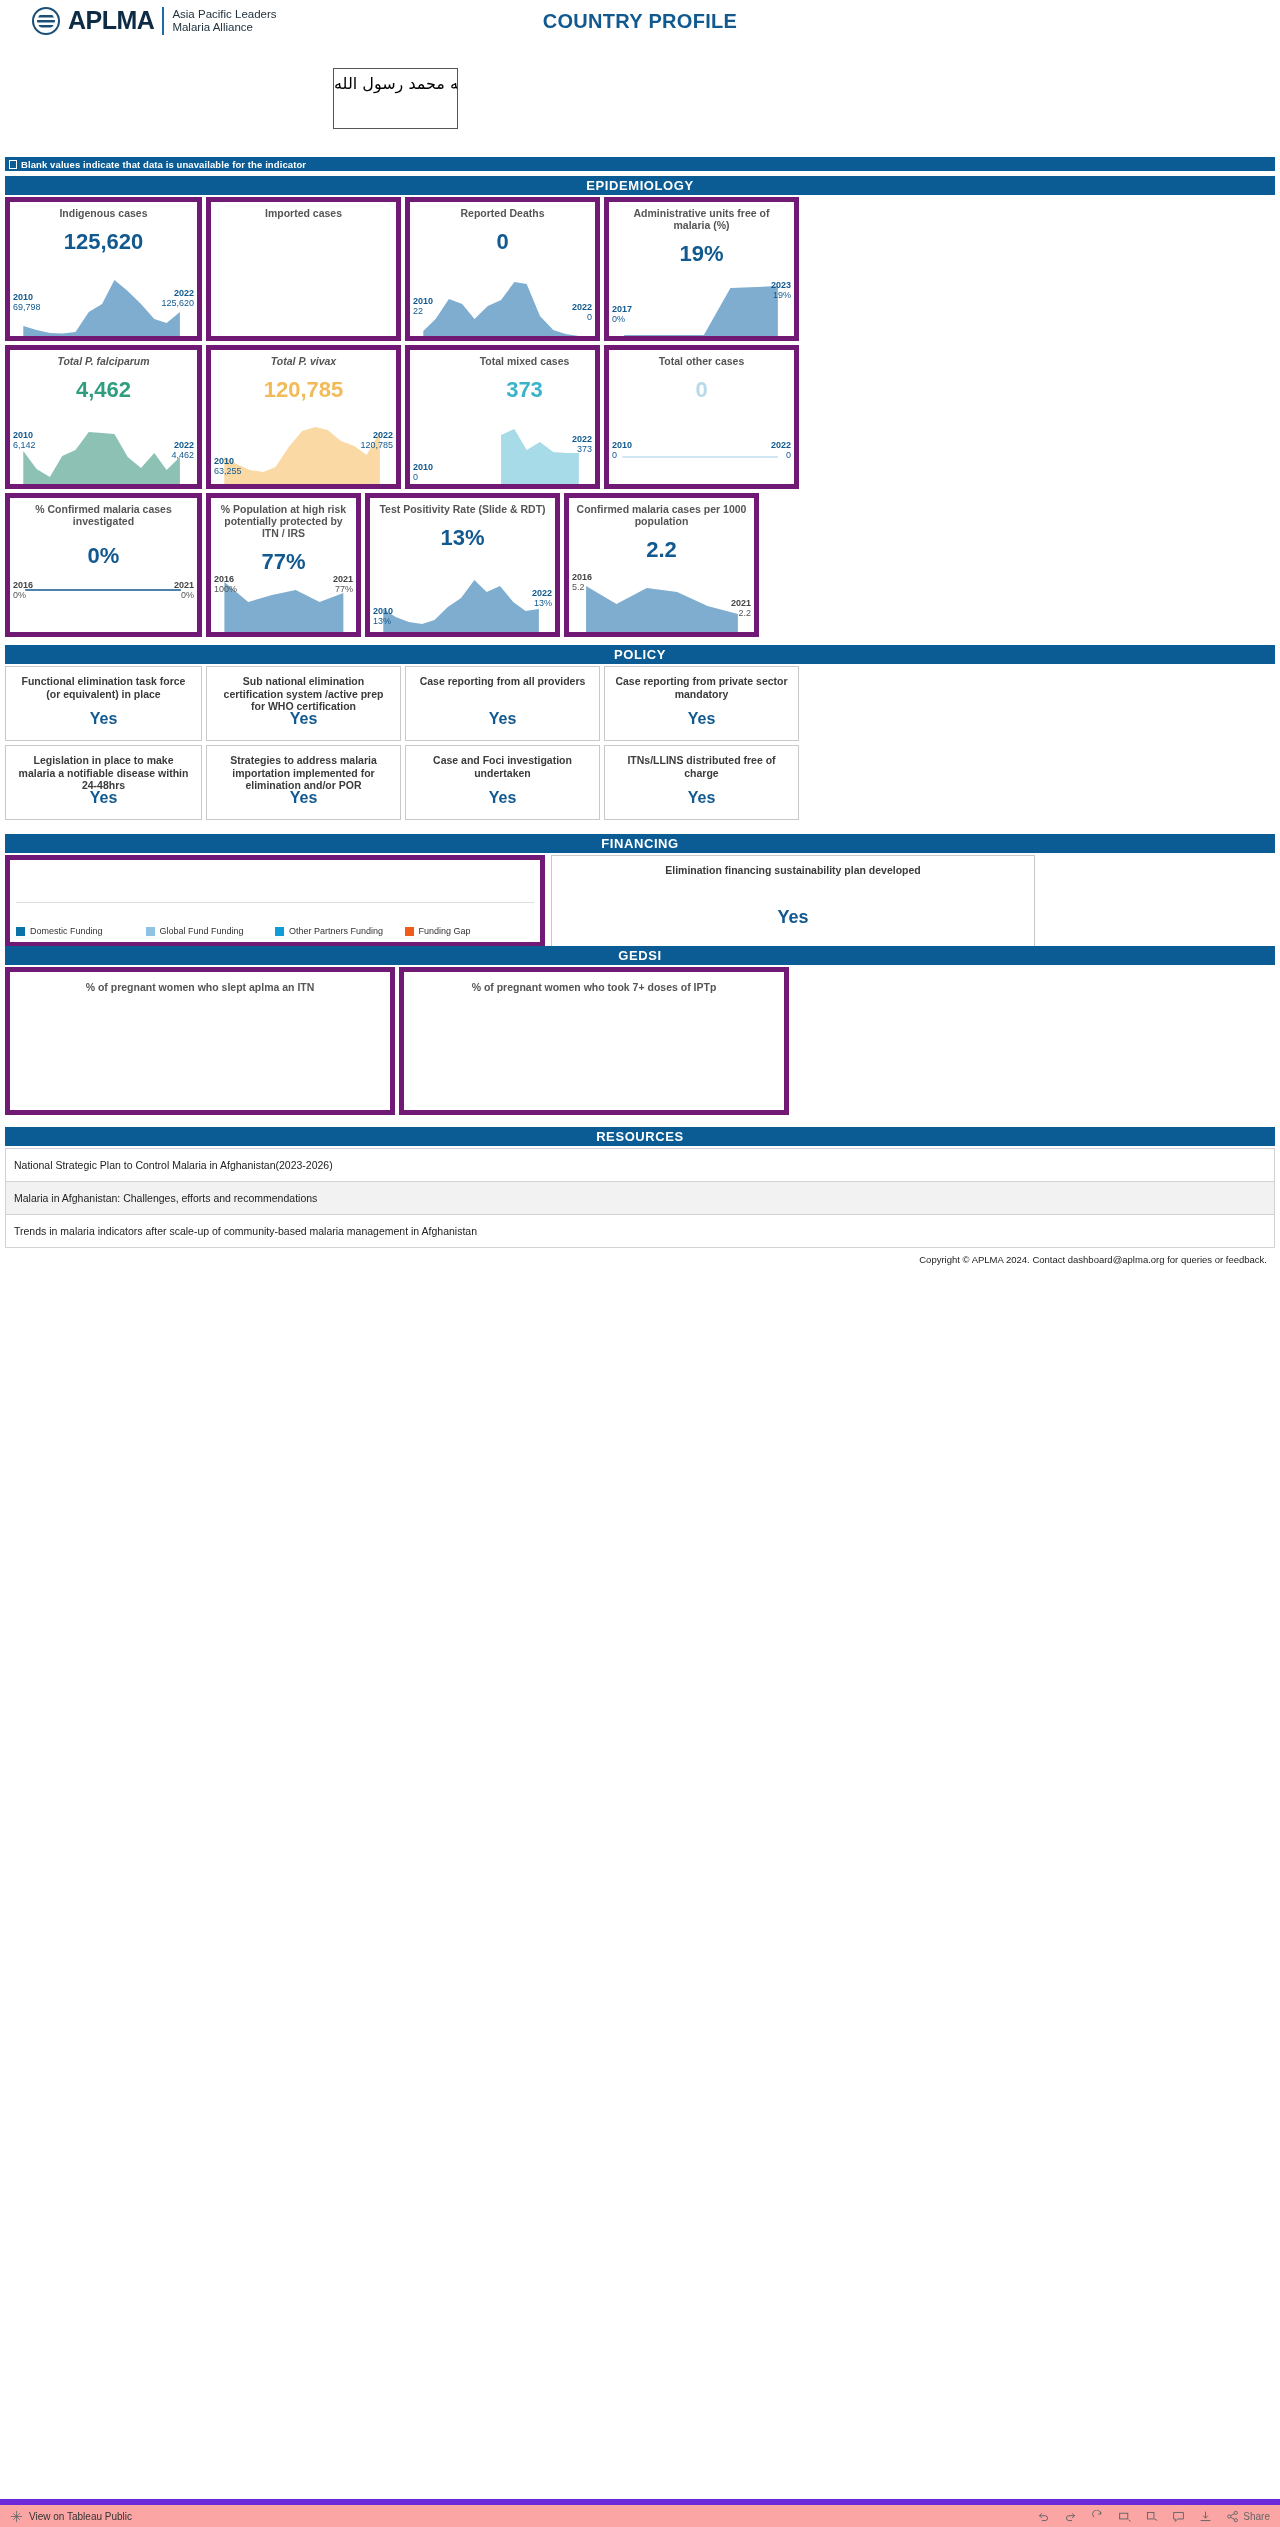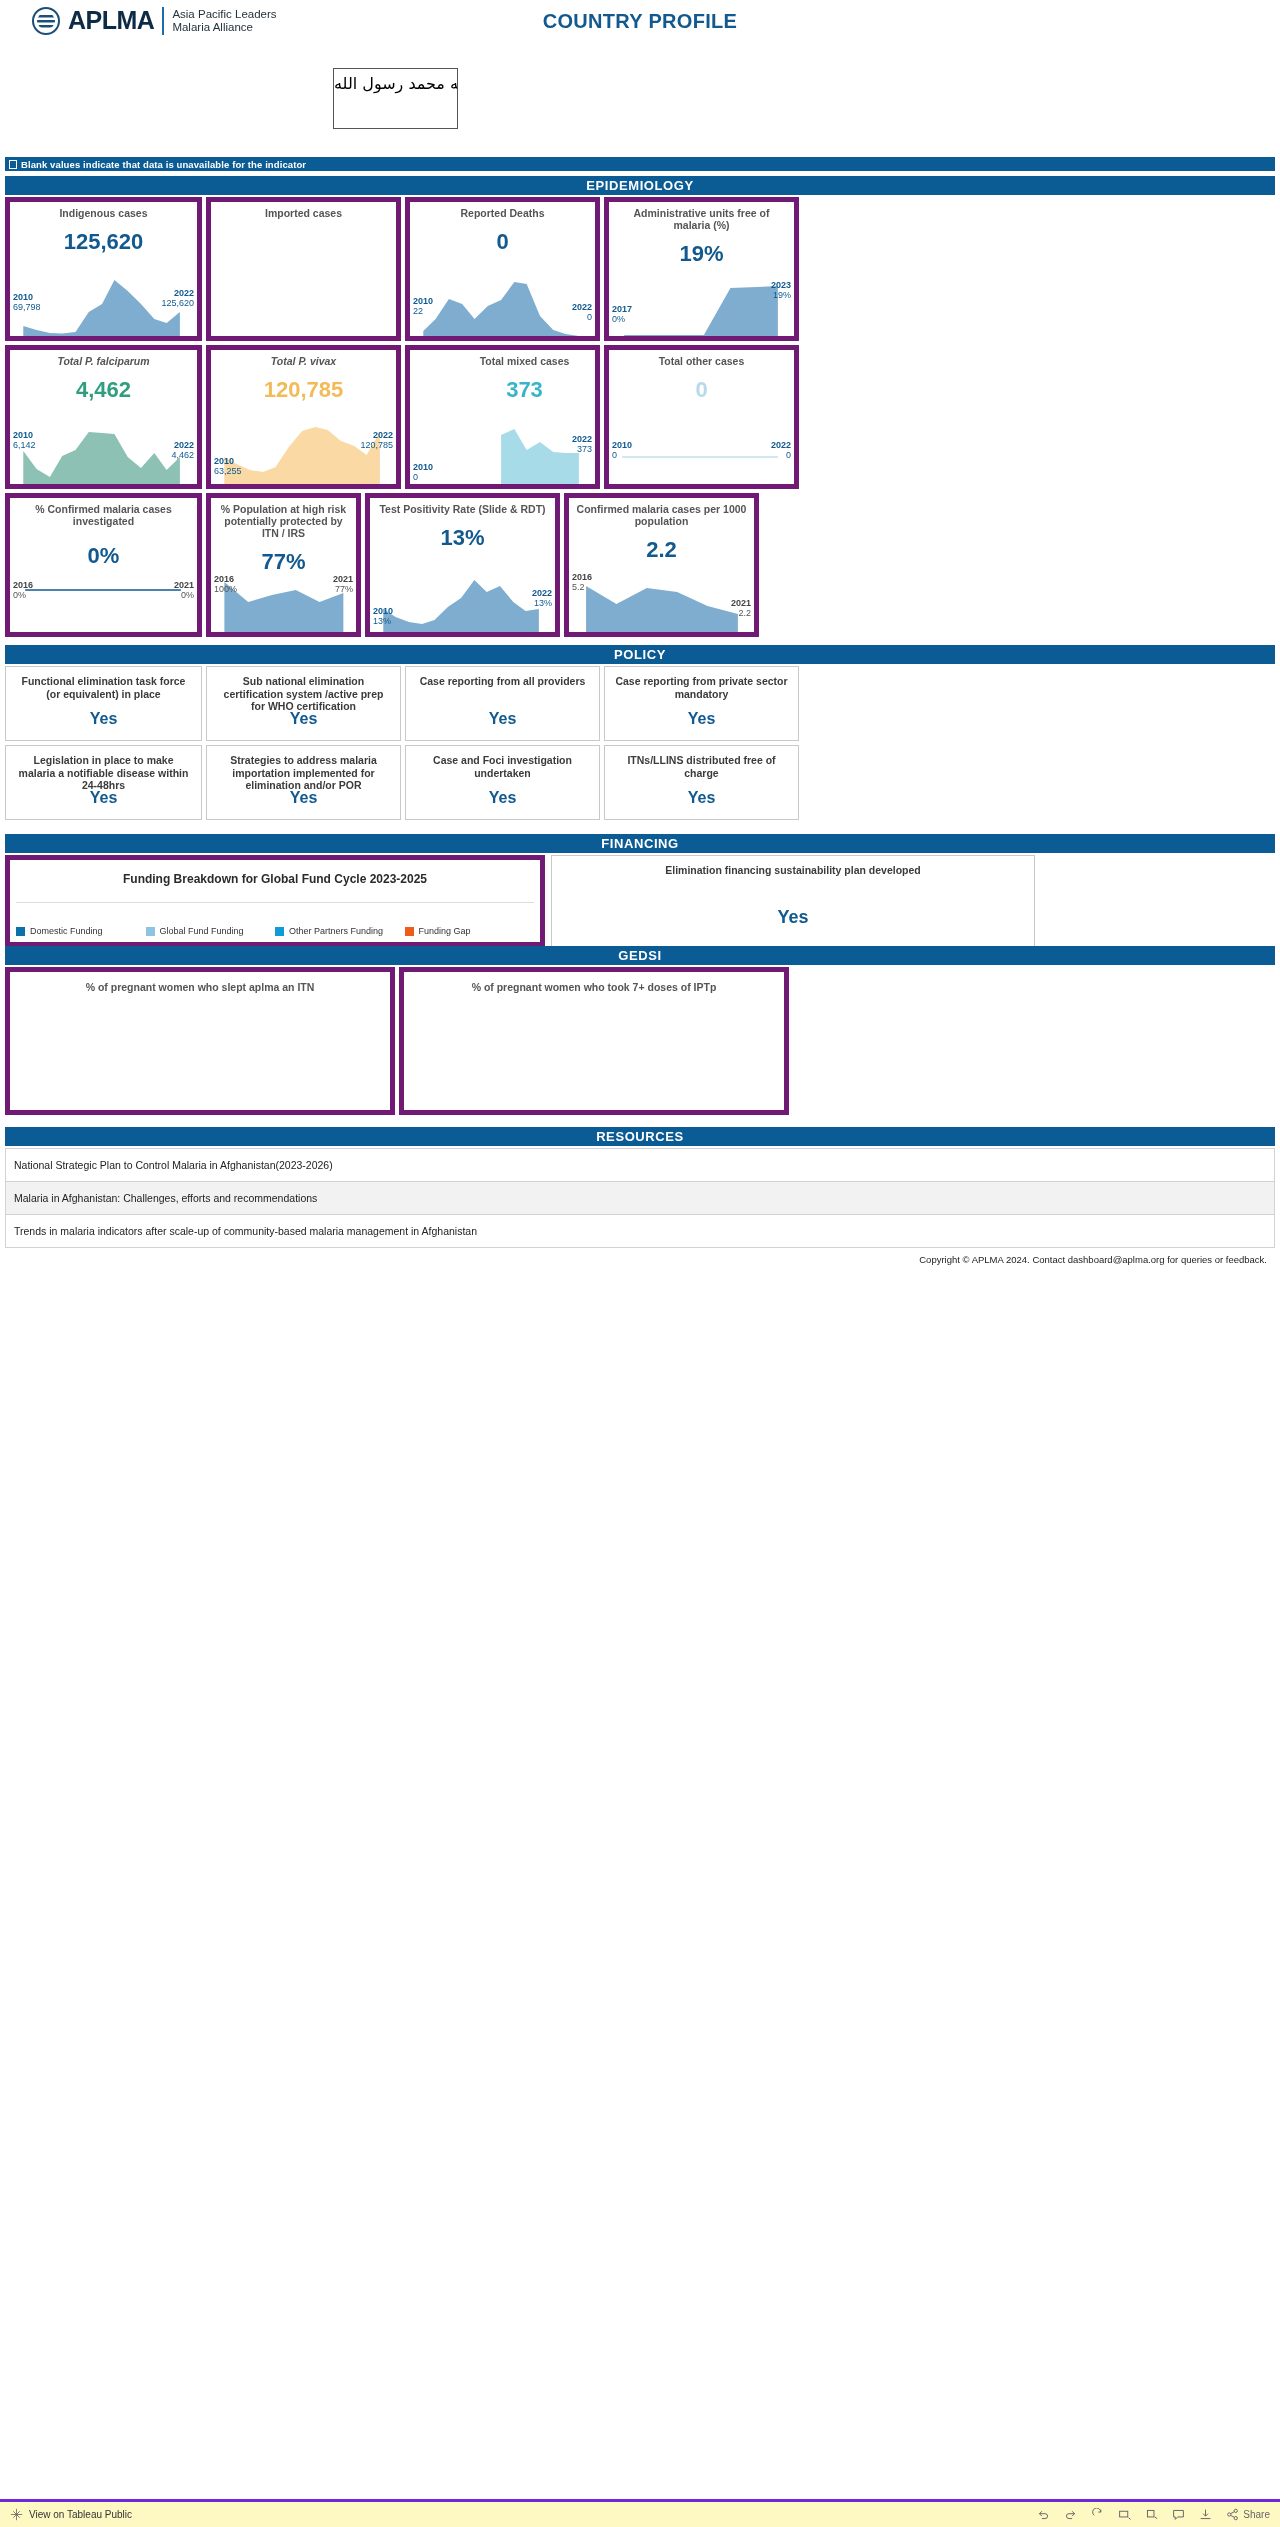--- a/index.html
+++ b/index.html
@@ -89,21 +89,21 @@
   .leg-item { display:flex; align-items:center; font-size:9px; color:#333; width:25%; }
   .leg-sw { width:9px; height:9px; margin-right:5px; flex:none; }
   .fin-divider { position:absolute; left:6px; right:6px; top:42px; height:1px; background:#ddd; }
   
   .res-row { border:1px solid #d2d2d2; border-top:none; font-size:10.5px; color:#222;
      padding:10px 8px; height:33px; display:flex; align-items:center; }
   .res-row.alt { background:#f2f2f2; }
   .copyright { text-align:right; font-size:9.5px; color:#222; padding:6px 8px 0; }
   
   .tab-bar { position:absolute; left:0; bottom:0; width:1280px; height:28px;
-     border-top:3px solid #6d28d9; background:#fef9c3; display:flex; align-items:center;
+     border-top:6px solid #6d28d9; background:#fca5a5; display:flex; align-items:center;
      justify-content:space-between; padding:0 10px; }
   .tab-left { display:flex; align-items:center; gap:6px; font-size:10px; color:#333; }
   .tab-right { display:flex; align-items:center; gap:14px; font-size:10px; color:#666; }
   .tb-ico { width:13px; height:13px; display:inline-block; color:#777; }
 </style>
 </head>
 <body>
 
 <div class="header">
   <div class="logo-wrap">
@@ -378,21 +378,20 @@
       <div class="pol-q">ITNs/LLINS distributed free of charge</div>
       <div class="pol-a">Yes</div>
     </div>
   </div>
 </div>
 
 <div style="position:absolute;left:5px;top:834px;width:1270px;">
   <div class="banner">FINANCING</div>
   <div class="grid-row" style="margin-top:2px;gap:4px;">
     <div class="panel" style="width:540px;height:92px;">
-      <div class="fin-title">Funding Breakdown for Global Fund Cycle 2023-2025</div>
       <div class="fin-divider"></div>
       <div class="fin-legend">
         <div class="leg-item">
           <span class="leg-sw" style="background:#0b72a8"></span>
           <span>Domestic Funding</span>
         </div>
         <div class="leg-item">
           <span class="leg-sw" style="background:#8fc3e3"></span>
           <span>Global Fund Funding</span>
         </div>

